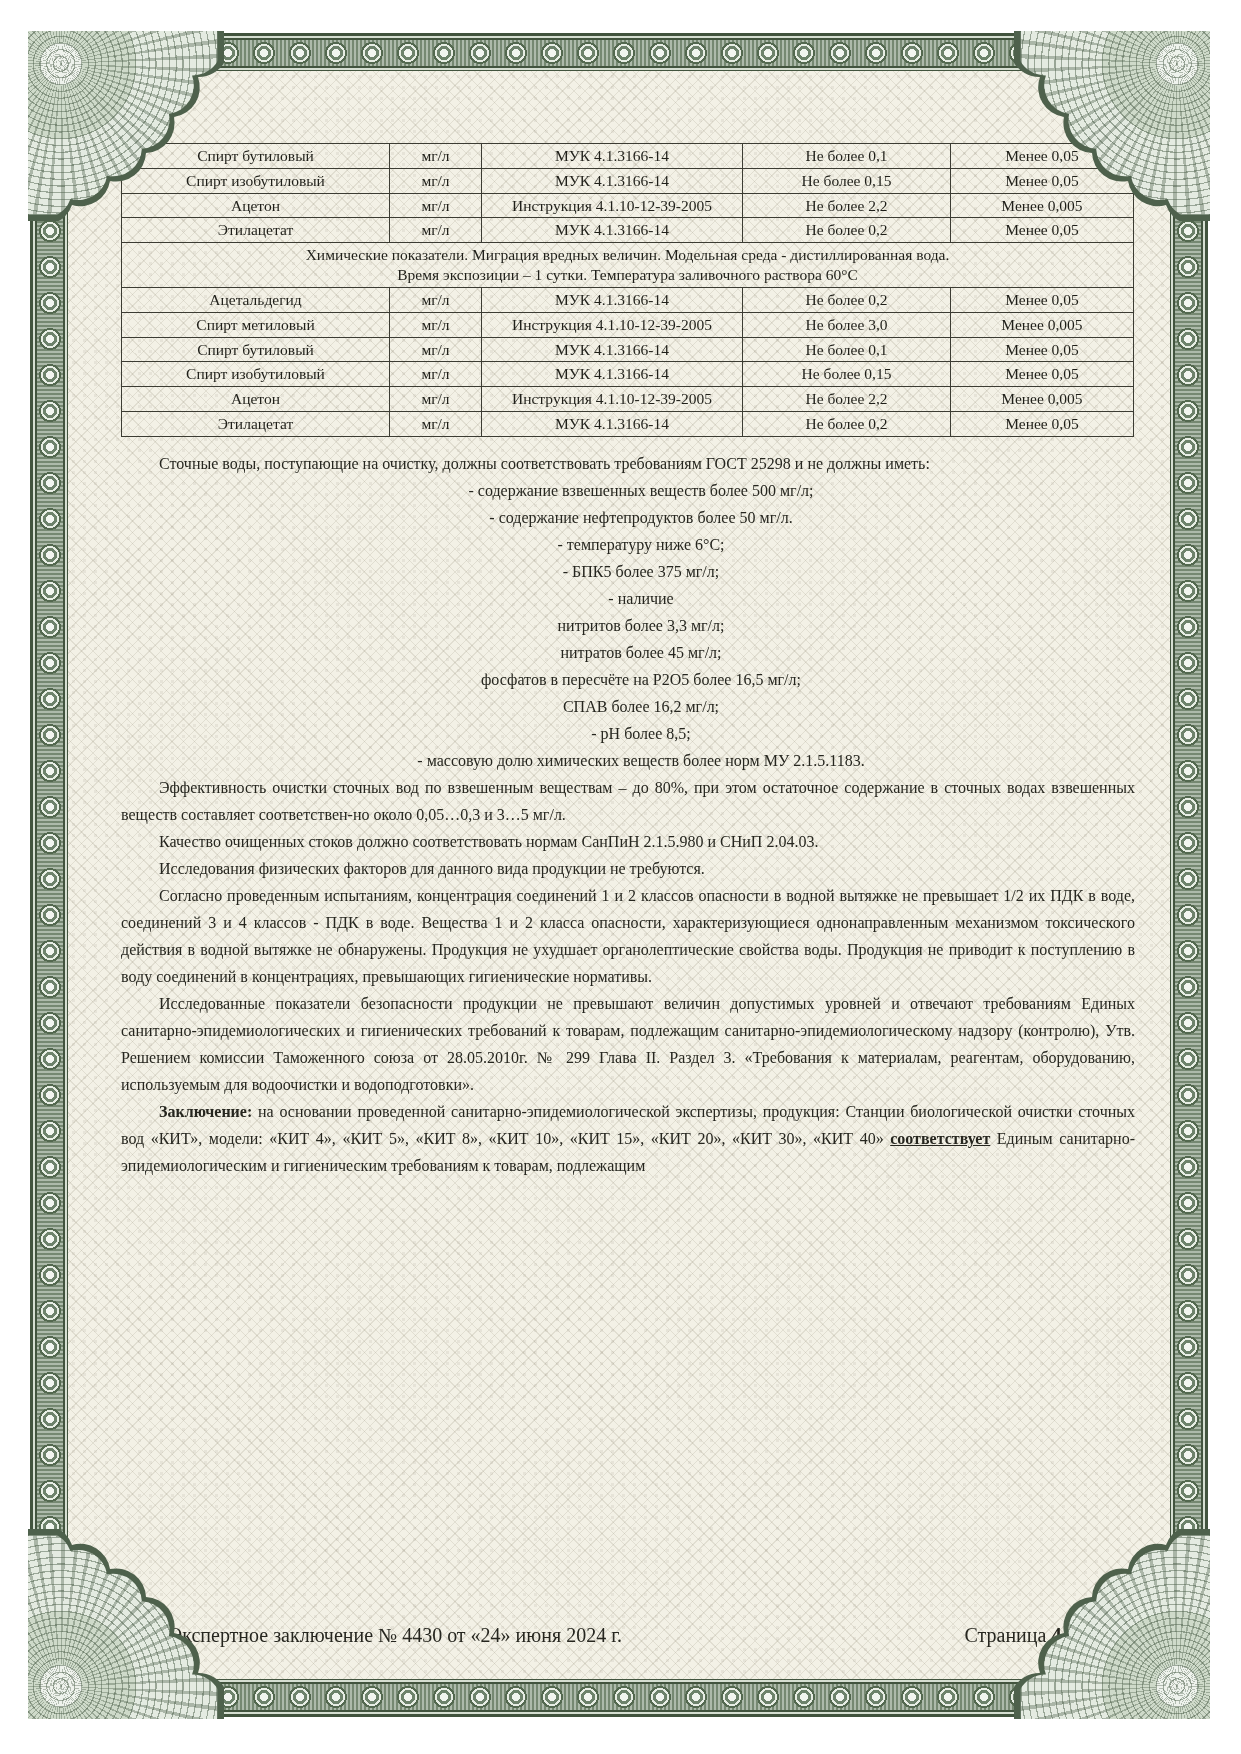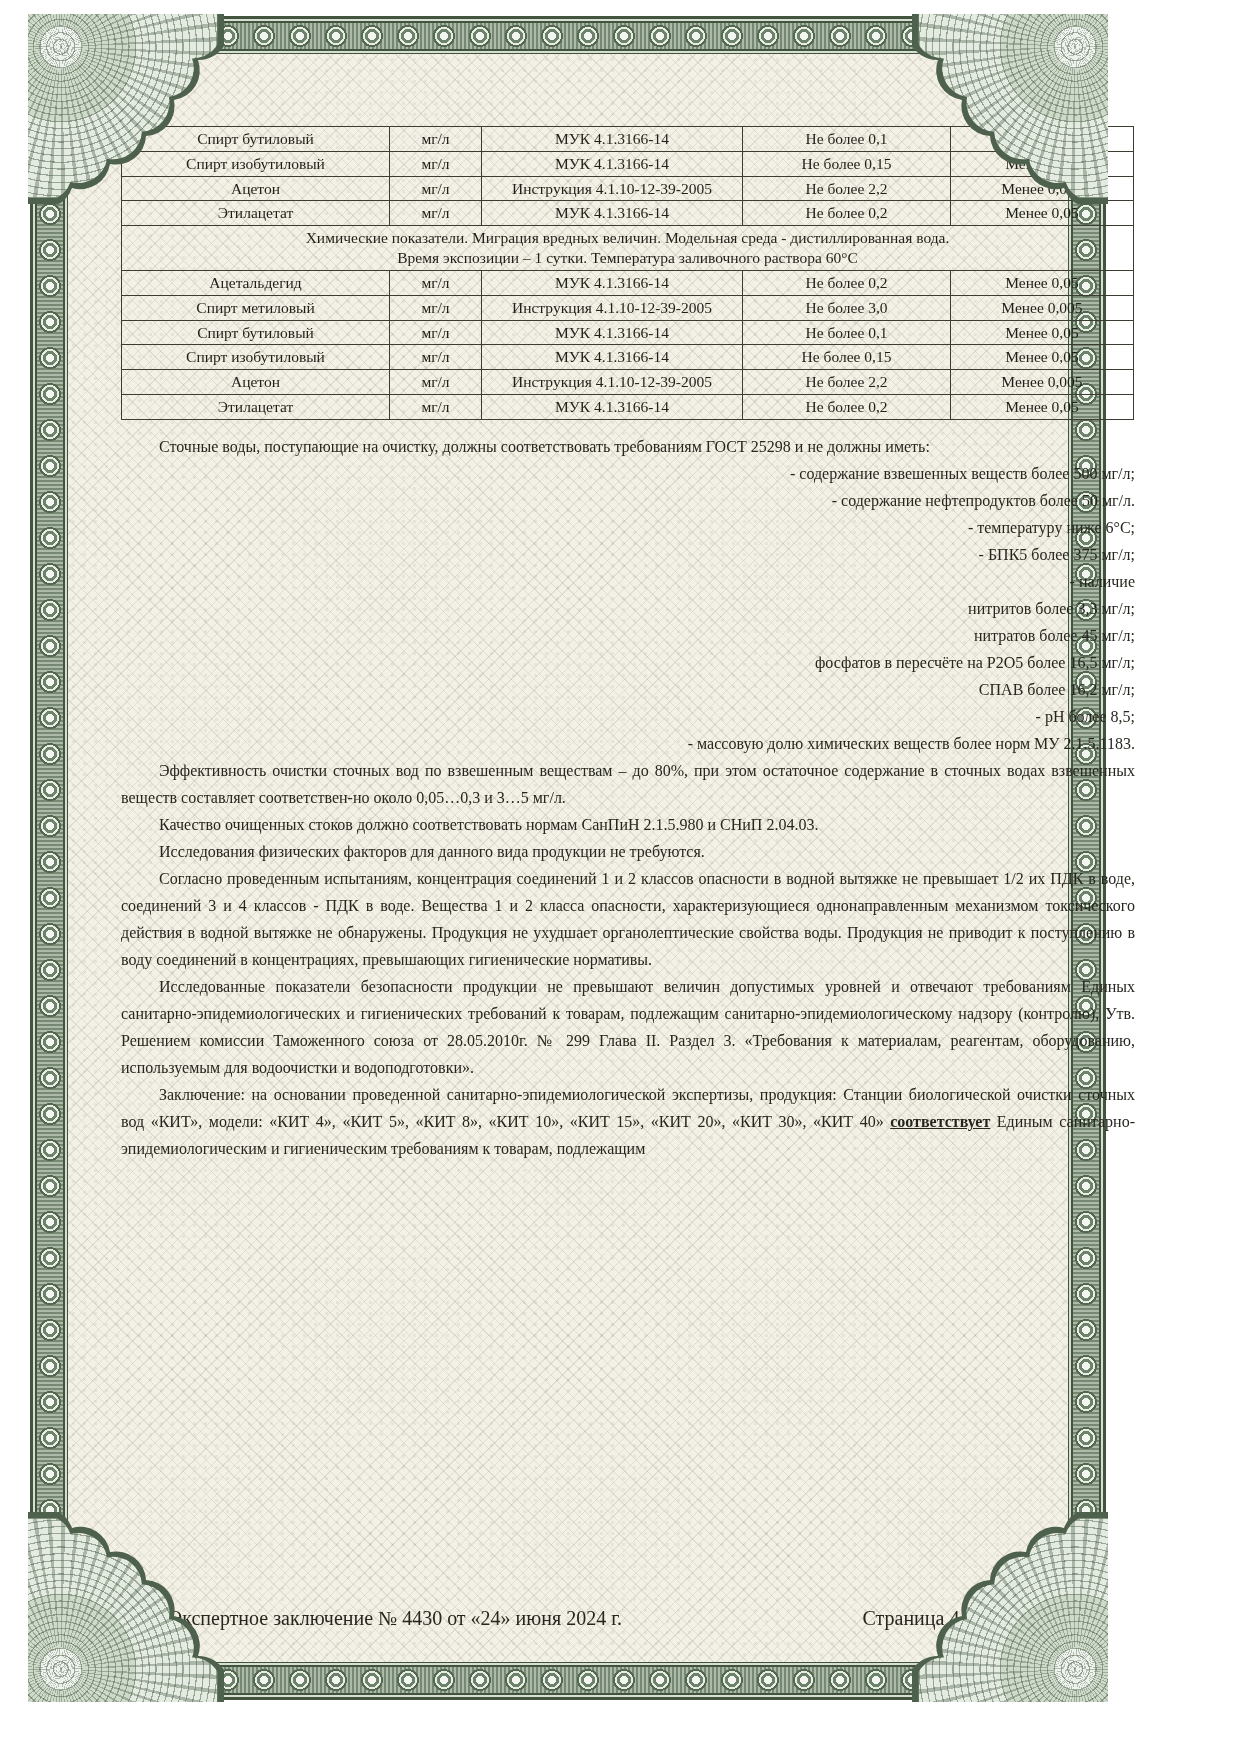--- a/index.html
+++ b/index.html
@@ -2,21 +2,21 @@
 <html><head>
 <meta charset="utf-8">
 <style>
   html,body{margin:0;padding:0;}
   body{
     width:1241px;height:1754px;position:relative;background:#ffffff;
     font-family:"Liberation Serif","DejaVu Serif",serif;color:#26261f;
     -webkit-font-smoothing:antialiased;
   }
   
-  .frame{position:absolute;left:30px;top:16px;width:1076px;height:1684px;}
+  .frame{position:absolute;left:30px;top:33px;width:1178px;height:1684px;}
   .band{position:absolute;background-color:#8a9c86;}
   .band.h{
     left:0;right:0;height:40px;
     background-image:
       radial-gradient(circle 13px at 18px 13px, #f2f5f0 0 4px, #6d826b 4px 7px, #e7ede4 7px 9px, #53684f 9px 11px, transparent 11px),
       linear-gradient(to bottom, #42543e 0 3px, #d6dfd2 3px 5px, #42543e 5px 7px, transparent 7px 33px, #42543e 33px 35px, #d6dfd2 35px 37px, #42543e 37px 40px),
       repeating-linear-gradient(90deg, rgba(255,255,255,.30) 0 2px, rgba(70,90,66,.30) 2px 4px);
     background-size:36px 26px,100% 100%,100% 100%;
     background-position:0 7px,0 0,0 0;
     background-repeat:repeat-x,no-repeat,repeat;
@@ -58,22 +58,22 @@
     background-size:auto,auto,11px 11px;
   }
   
   .content{position:absolute;left:53px;top:72px;width:1014px;}
   table.migration{border-collapse:collapse;width:1012px;table-layout:fixed;
     font-size:15.5px;line-height:1.28;color:#1f1f19;}
   table.migration td{border:1.6px solid #3c3c33;padding:2px 5px;text-align:center;vertical-align:middle;}
   td.section-cell{padding:4px 8px;}
   .body-text{margin-top:13px;font-size:16px;line-height:27px;}
   .p{text-align:justify;text-indent:38px;margin:0;}
-  .list-line{margin:0;padding-left:26px;text-align:right;}
-  .b{font-weight:normal;}
+  .list-line{margin:0;padding-left:26px;text-align:center;}
+  .b{font-weight:bold;}
   .bu{font-weight:bold;text-decoration:underline;}
   .footer{position:absolute;left:53px;right:70px;bottom:32px;display:flex;
     justify-content:space-between;font-size:20px;line-height:24px;}
   .footer .left{padding-left:48px;}
 </style>
 </head>
 <body>
 
 <div class="frame">
   <div class="band h top"></div>

